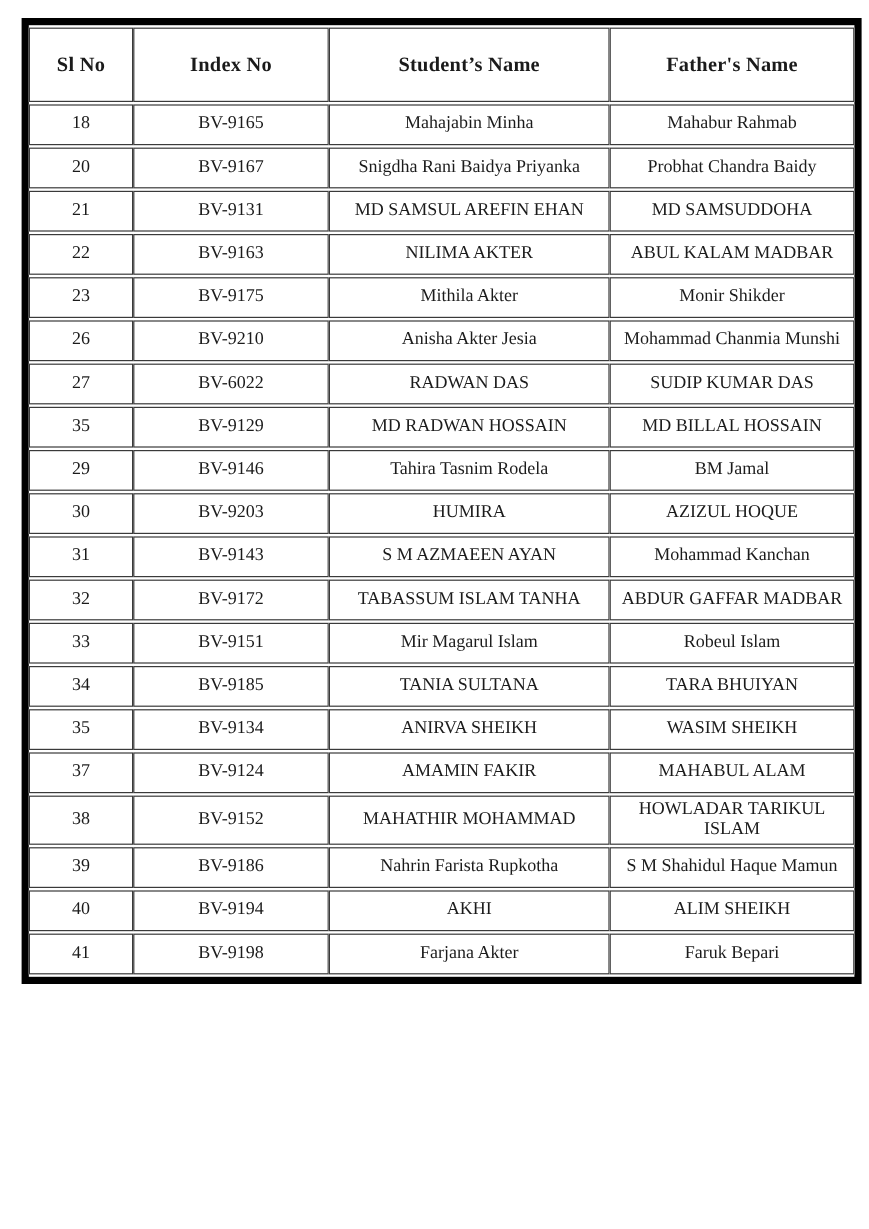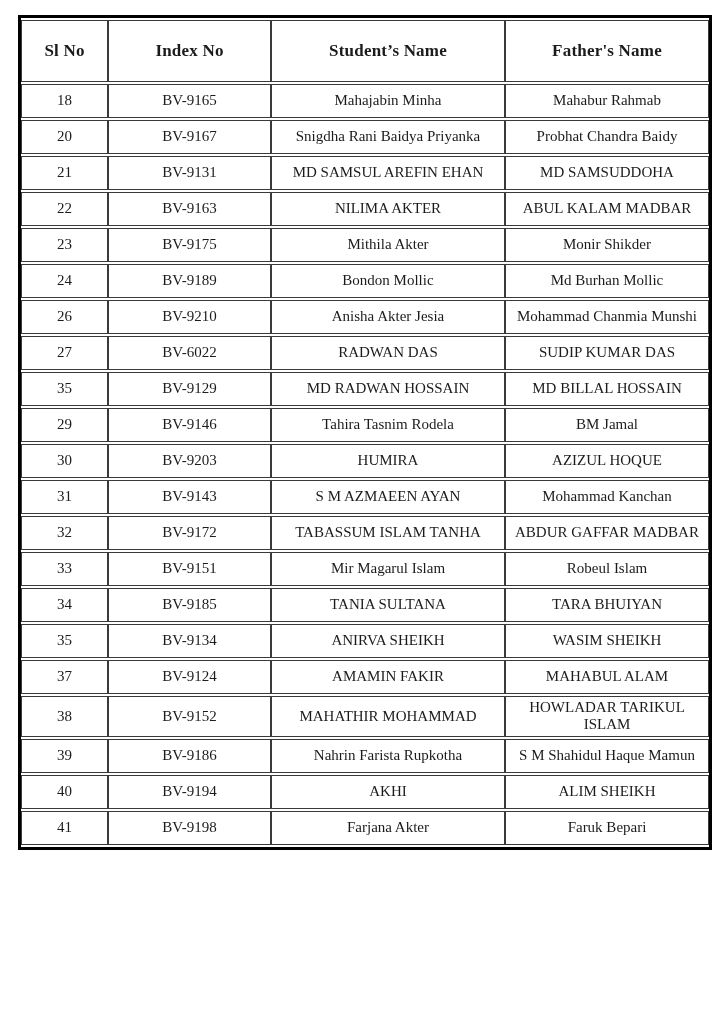--- a/index.html
+++ b/index.html
@@ -13,21 +13,21 @@
     height: 1024px;
     background: #ffffff;
     box-sizing: border-box;
     padding: 15px 18px 0 18px;
     overflow: hidden;
   }
   table.roster {
     width: 688px;
     border-collapse: separate;
     border-spacing: 0 2px;
-    border: 3px solid #000000;
+    border: 6px solid #000000;
     table-layout: fixed;
   }
   table.roster th,
   table.roster td {
     border: 1px solid #3a3a3a;
     text-align: center;
     vertical-align: middle;
     color: #1b1b1b;
     background: #ffffff;
     padding: 2px 6px;
@@ -93,26 +93,20 @@
           <td>22</td>
           <td>BV-9163</td>
           <td>NILIMA AKTER</td>
           <td>ABUL KALAM MADBAR</td>
         </tr>
         <tr>
           <td>23</td>
           <td>BV-9175</td>
           <td>Mithila Akter</td>
           <td>Monir Shikder</td>
-        </tr>
-        <tr>
-          <td>24</td>
-          <td>BV-9189</td>
-          <td>Bondon Mollic</td>
-          <td>Md Burhan Mollic</td>
         </tr>
         <tr>
           <td>26</td>
           <td>BV-9210</td>
           <td>Anisha Akter Jesia</td>
           <td>Mohammad Chanmia Munshi</td>
         </tr>
         <tr>
           <td>27</td>
           <td>BV-6022</td>

